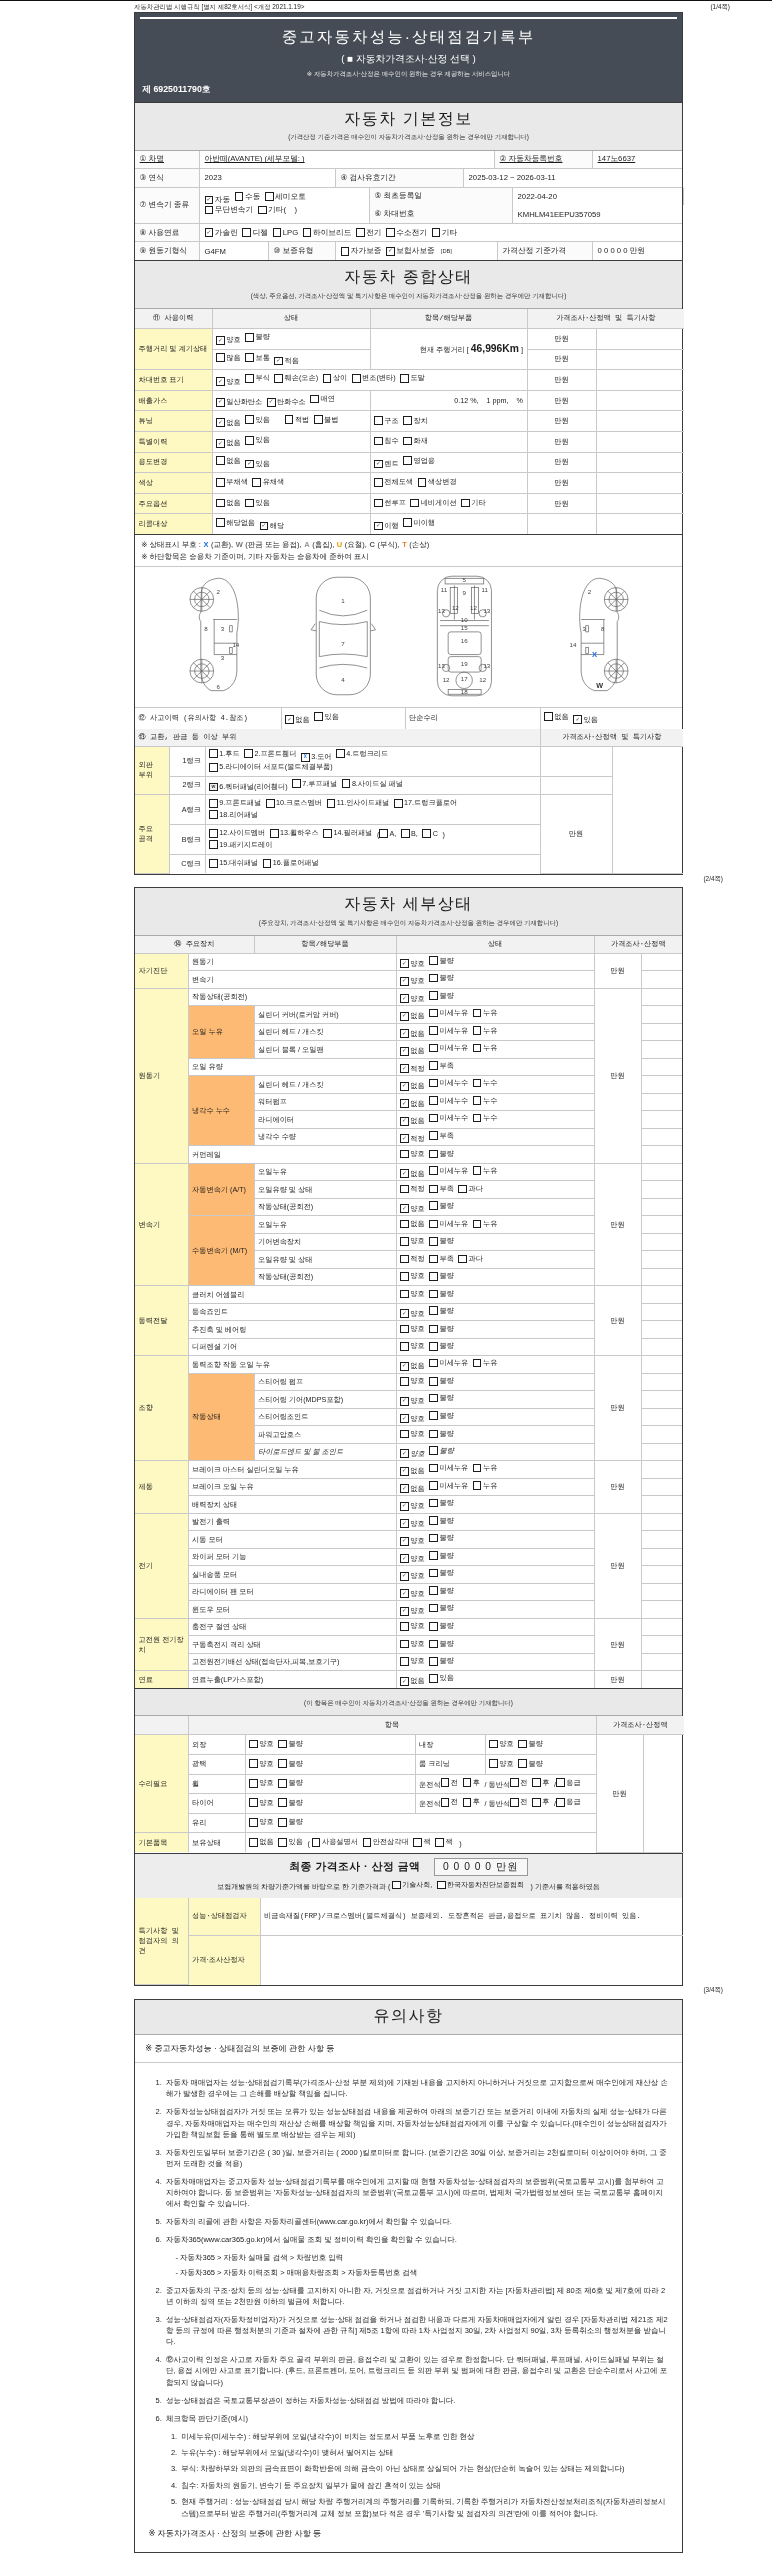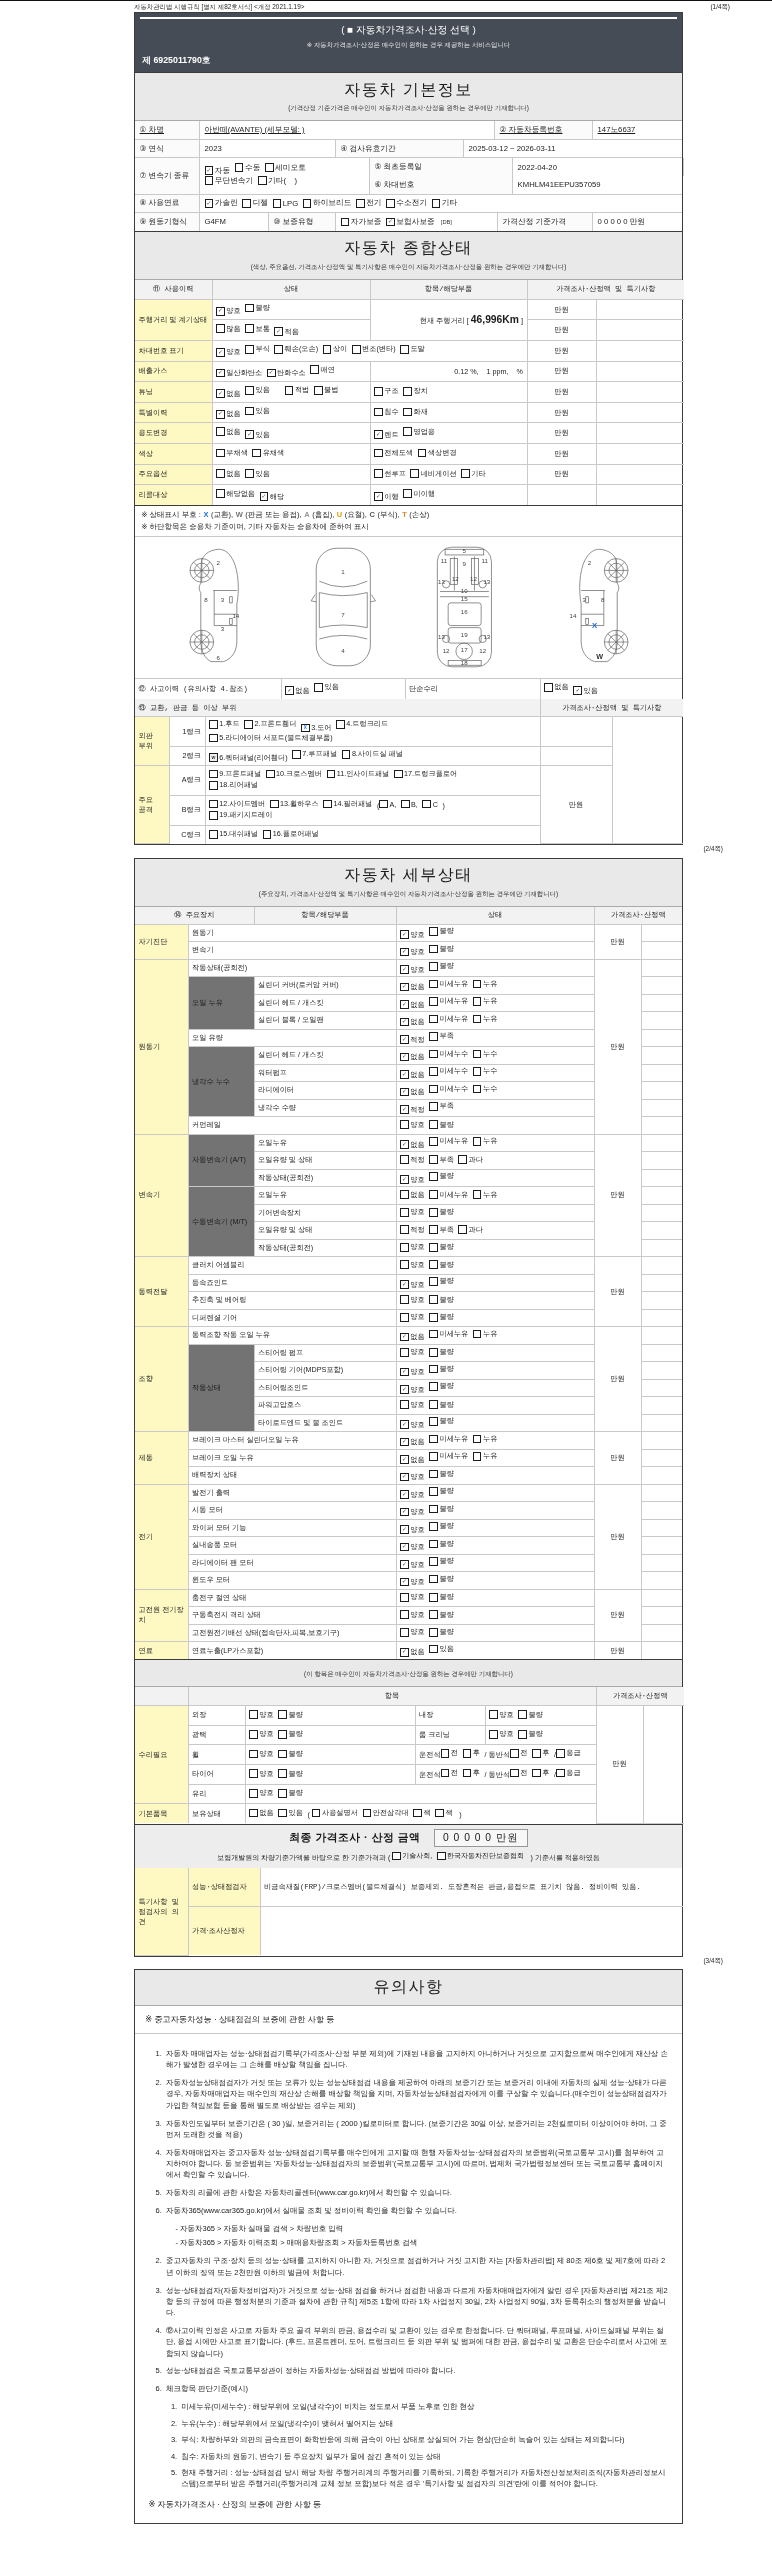--- a/index.html
+++ b/index.html
@@ -26,21 +26,21 @@
   
   table.f{border-collapse:collapse;table-layout:fixed;width:100%;}
   table.f td{border:0.5px solid #c9c9c9;padding:1px 3.6px;font-size:7.2px;height:13px;overflow:hidden;vertical-align:middle;}
   table.f tr>td:first-child{border-left:none;}
   table.f tr>td:last-child{border-right:none;}
   table.f tr:first-child>td{border-top:none;font-family:Liberation Mono, monospace;}
   table.f tr:last-child>td{border-bottom:none;}
   td.hd{background:#f2f2f2;text-align:center;font-size:7.5px;}
   td.hd2{background:#f2f2f2;text-align:left;font-size:7.5px;padding-left:5.2px;}
   td.lbl{background:#fef9c3;font-size:7.5px;}
-  td.sub{background:#737373;}
+  td.sub{background:#fdba74;}
   td.ctr{text-align:right;}
   td.price{text-align:center;}
   td.note{font-size:7.5px;}
   .big{font-size:10.3px;font-weight:bold;}
   
   .ck{display:inline-flex;align-items:center;margin-right:4.6px;white-space:nowrap;}
   .ck .box{display:inline-flex;align-items:center;justify-content:center;width:6.7px;height:6.7px;border:0.8px solid #1d1d1d;margin-right:1.5px;font-size:5.7px;line-height:1;font-weight:bold;background:#fff;flex:0 0 auto;}
   .ck .cl{font-size:inherit;}
   .seg-b{font-weight:bold;}
   .seg-s{font-size:5.7px;margin-left:1.5px;color:#333;}
@@ -72,20 +72,21 @@
 
 <div class="topbar">
   <span>자동차관리법 시행규칙 [별지 제82호서식] &lt;개정 2021.1.19&gt;</span>
   <span>(1/4쪽)</span>
 </div>
 
 <div class="sheet">
 
   <div class="sec band">
     <div class="band-line"></div>
+    <div class="band-title">중고자동차성능·상태점검기록부</div>
     <div class="band-sub">( ■ 자동차가격조사·산정 선택 )</div>
     <div class="band-note">※ 자동차가격조사·산정은 매수인이 원하는 경우 제공하는 서비스입니다</div>
     <div class="band-docno">제 6925011790호</div>
   </div>
 
   <div class="sec">
     <div class="sec-head">
       <div class="sec-title">자동차 기본정보</div>
       <div class="sec-sub">(가격산정 기준가격은 매수인이 자동차가격조사·산정을 원하는 경우에만 기재합니다)</div>
     </div>
@@ -997,21 +998,21 @@
               <td>파워고압호스</td>
               <td><span class="ck">
                   <span class="box"></span>
                   <span class="cl">양호</span>
                 </span><span class="ck">
                   <span class="box"></span>
                   <span class="cl">불량</span>
                 </span></td>
               <td></td>
             </tr>
-            <tr style="height: 17.5px;">
+            <tr style="height: 17.5px; font-style: italic;">
               <td>타이로드엔드 및 볼 조인트</td>
               <td><span class="ck">
                   <span class="box">✓</span>
                   <span class="cl">양호</span>
                 </span><span class="ck">
                   <span class="box"></span>
                   <span class="cl">불량</span>
                 </span></td>
               <td></td>
             </tr>

